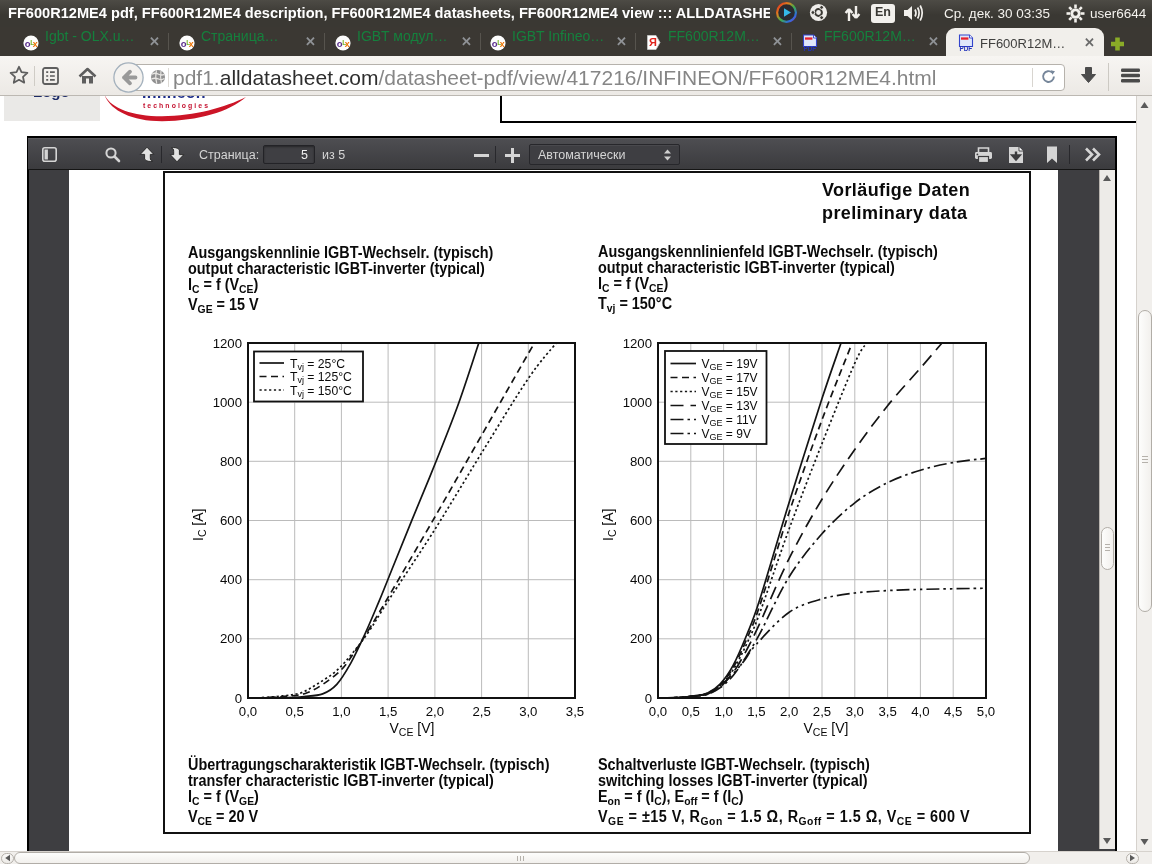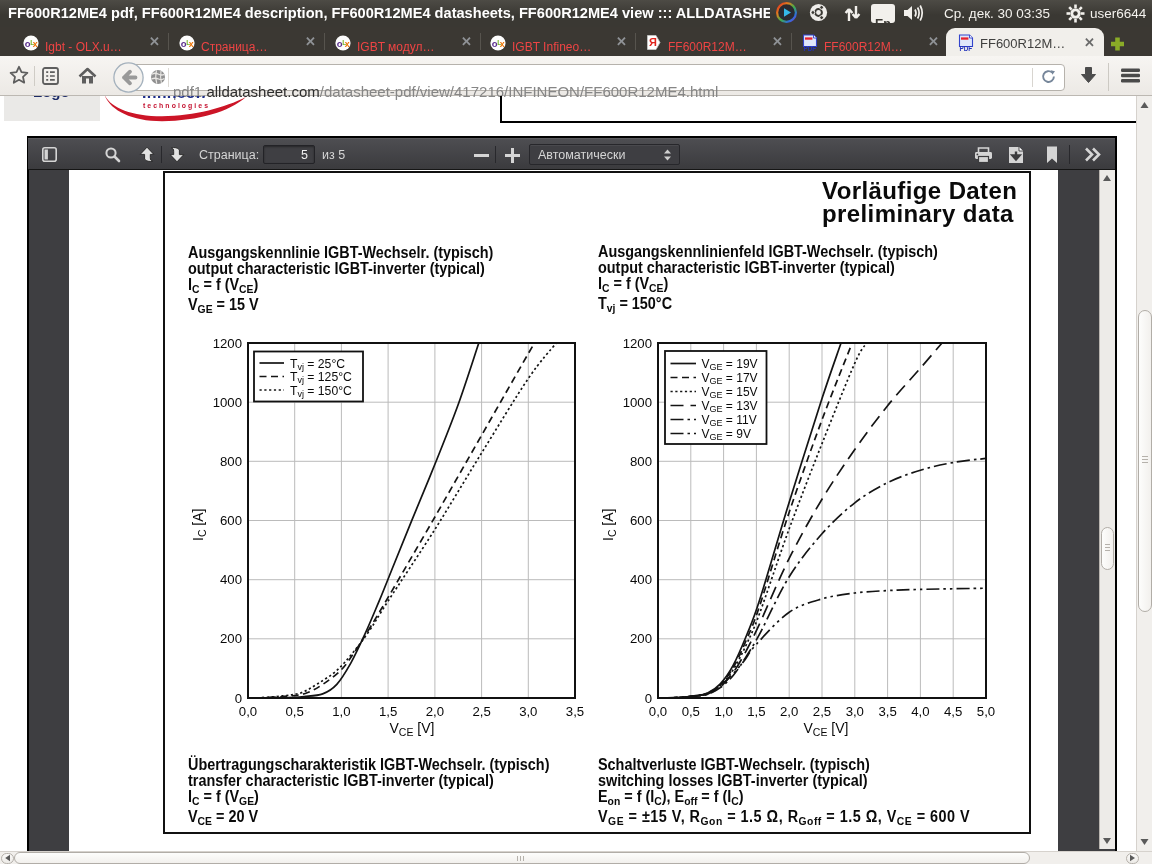--- a/index.html
+++ b/index.html
@@ -2,43 +2,43 @@
 <html><head><meta charset="utf-8"><title>FF600R12ME4</title><style>
 *{margin:0;padding:0;box-sizing:border-box}
 html,body{width:1152px;height:864px;overflow:hidden;background:#fff;
 font-family:"Liberation Sans",sans-serif;}
 .a{position:absolute}
 #menubar{left:0;top:0;width:1152px;height:27px;background:linear-gradient(#4d4b45,#3a3833 55%,#3a3833);color:#fff}
 #menubar .title{left:8px;top:4.5px;font-size:14.6px;font-weight:bold;letter-spacing:0;white-space:nowrap;width:762px;overflow:hidden}
 #menubar .r{font-size:13.5px;color:#f4f2ee}
 #tabbar{left:0;top:27px;width:1152px;height:29px;background:#3b3833}
 .tab{top:27px;height:29px}
-.tab .ttl{position:absolute;left:32px;top:13px;font-size:12px;color:#ef4444;white-space:nowrap;max-width:100px;overflow:hidden}
+.tab .ttl{position:absolute;left:32px;top:1px;font-size:14px;color:#15803d;white-space:nowrap;max-width:100px;overflow:hidden}
 .tab .cls{position:absolute;left:136px;top:7px;font-size:13px;font-weight:bold;color:#8f9296}
 .tsep{top:33px;width:1px;height:17px;background:#57544e}
 #activetab{left:946px;top:28px;width:158px;height:28px;background:#f1efeb;border-radius:9px 9px 0 0;}
 #activetab .ttl{position:absolute;top:7.5px;font-size:13px;color:#40403f;white-space:nowrap}
 #activetab .cls{position:absolute;top:7px;font-size:13px;font-weight:bold;color:#6b6b6b}
 #navbar{left:0;top:56px;width:1152px;height:40px;background:linear-gradient(#f7f5f2,#ece9e5);border-bottom:1px solid #bcb8b2}
 #urlbar{left:118px;top:64px;width:947px;height:27px;background:#fff;border:1px solid #b6b2ac;border-radius:4px}
-#urltext{left:173px;top:83px;font-size:15px;color:#868686;white-space:nowrap}
+#urltext{left:173px;top:66px;font-size:21px;color:#868686;white-space:nowrap}
 #urltext b{color:#2e2e2e;font-weight:normal}
 #graybox{left:4px;top:96px;width:96px;height:25px;background:#eae9e7;overflow:hidden}
 #graybox div{position:absolute;left:29px;top:-13px;font-size:15px;font-weight:bold;color:#1c2a66}
 #inflogo{left:100px;top:96px;width:150px;height:34px;overflow:hidden}
 #frame{left:27px;top:136px;width:1090px;height:715px;border:2px solid #000;border-bottom:none;background:#3e3e41}
 #pdftoolbar{left:28px;top:138px;width:1087px;height:32px;background:linear-gradient(#4e4e52,#3b3b3e);border-bottom:1px solid #151515;box-shadow:inset 0 1px 0 rgba(255,255,255,.08)}
 .tbtext{color:#d5d5d5;font-size:12.5px}
 #pageinput{left:263px;top:145px;width:52px;height:19px;background:#3f3f43;border:1px solid #232327;border-radius:2px;box-shadow:inset 0 1px 2px rgba(0,0,0,.4);color:#f0f0f0;font-size:12.5px;text-align:right;padding:2px 6px 0 0}
 #zoomsel{left:529px;top:144px;width:151px;height:21px;background:#3e3e42;border:1px solid #27272b;border-radius:2px;box-shadow:inset 0 1px 0 rgba(255,255,255,.06)}
 #pdfpage{left:69px;top:170px;width:989px;height:681px;background:#fff}
 #prect{left:163px;top:171px;width:868px;height:663px;border:2px solid #111}
 .hdr{font-size:16px;font-weight:bold;color:#0a0a0a;line-height:15.8px;white-space:nowrap;transform:scaleX(0.9);transform-origin:left top}
 .hdr sub,.big sub{font-size:11.5px;vertical-align:-2.5px}
-.big{font-size:24px;font-weight:bold;color:#0a0a0a;line-height:23.2px;letter-spacing:0.4px}
+.big{font-size:18px;font-weight:bold;color:#0a0a0a;line-height:23.2px;letter-spacing:0.4px}
 svg{position:absolute;overflow:visible}
 svg text{font-family:"Liberation Sans",sans-serif}
 .gtktrack{background:#f1efec}
 .gtkthumb{background:linear-gradient(90deg,#fdfdfc,#f2f0ed);border:1px solid #b1ada7;border-radius:8px}
 .gtkthumbh{background:linear-gradient(#fdfdfc,#f2f0ed);border:1px solid #b1ada7;border-radius:7px}
 .grip3 i{display:block;height:1px;background:#b5b1ab;margin:2px 3px 0 3px}
 </style></head><body>
 
 <div id="menubar" class="a">
 <div class="a title">FF600R12ME4 pdf, FF600R12ME4 description, FF600R12ME4 datasheets, FF600R12ME4 view ::: ALLDATASHEET</div>
@@ -59,21 +59,21 @@
 <circle cx="9.5" cy="9.5" r="8.6" fill="#efedea"></circle>
 <circle cx="9.5" cy="9.5" r="3.4" fill="none" stroke="#3a3833" stroke-width="2"></circle>
 <circle cx="3.9" cy="9.5" r="1.9" fill="#3a3833" stroke="#efedea" stroke-width="1"></circle>
 <circle cx="12.6" cy="4.4" r="1.9" fill="#3a3833" stroke="#efedea" stroke-width="1"></circle>
 <circle cx="12.6" cy="14.6" r="1.9" fill="#3a3833" stroke="#efedea" stroke-width="1"></circle>
     </svg>
 <svg class="a" style="left:844px;top:5px" width="17" height="17" viewBox="0 0 17 17">
 <path d="M5 16 L5 4 M5 4 L1.6 8 M5 4 L8.4 8" stroke="#f2f0ec" stroke-width="2.4" fill="none"></path>
 <path d="M12 1 L12 13 M12 13 L8.6 9 M12 13 L15.4 9" stroke="#f2f0ec" stroke-width="2.4" fill="none"></path>
     </svg>
-<div class="a" style="left:871px;top:4px;width:24px;height:19px;background:#f2f0ec;border-radius:3px;color:#3a3833;font-size:12.5px;font-weight:bold;text-align:center;padding-top:13px">En</div>
+<div class="a" style="left:871px;top:4px;width:24px;height:19px;background:#f2f0ec;border-radius:3px;color:#3a3833;font-size:12.5px;font-weight:bold;text-align:center;padding-top:1px">En</div>
 <svg class="a" style="left:903px;top:4px" width="22" height="18" viewBox="0 0 22 18">
 <path d="M1 6 L4.5 6 L9 2 L9 16 L4.5 12 L1 12 Z" fill="#f2f0ec"></path>
 <path d="M12 5.5 Q14 9 12 12.5" stroke="#f2f0ec" stroke-width="1.7" fill="none"></path>
 <path d="M14.6 3.5 Q17.6 9 14.6 14.5" stroke="#f2f0ec" stroke-width="1.7" fill="none"></path>
 <path d="M17.2 1.5 Q21.2 9 17.2 16.5" stroke="#f2f0ec" stroke-width="1.7" fill="none"></path>
     </svg>
 <div class="a r" style="left:944px;top:6px">Ср. дек. 30 03:35</div>
 <svg class="a" style="left:1066px;top:4px" width="19" height="19" viewBox="0 0 19 19">
 <g fill="#f2f0ec">
         <circle cx="9.5" cy="9.5" r="5.2"></circle>

